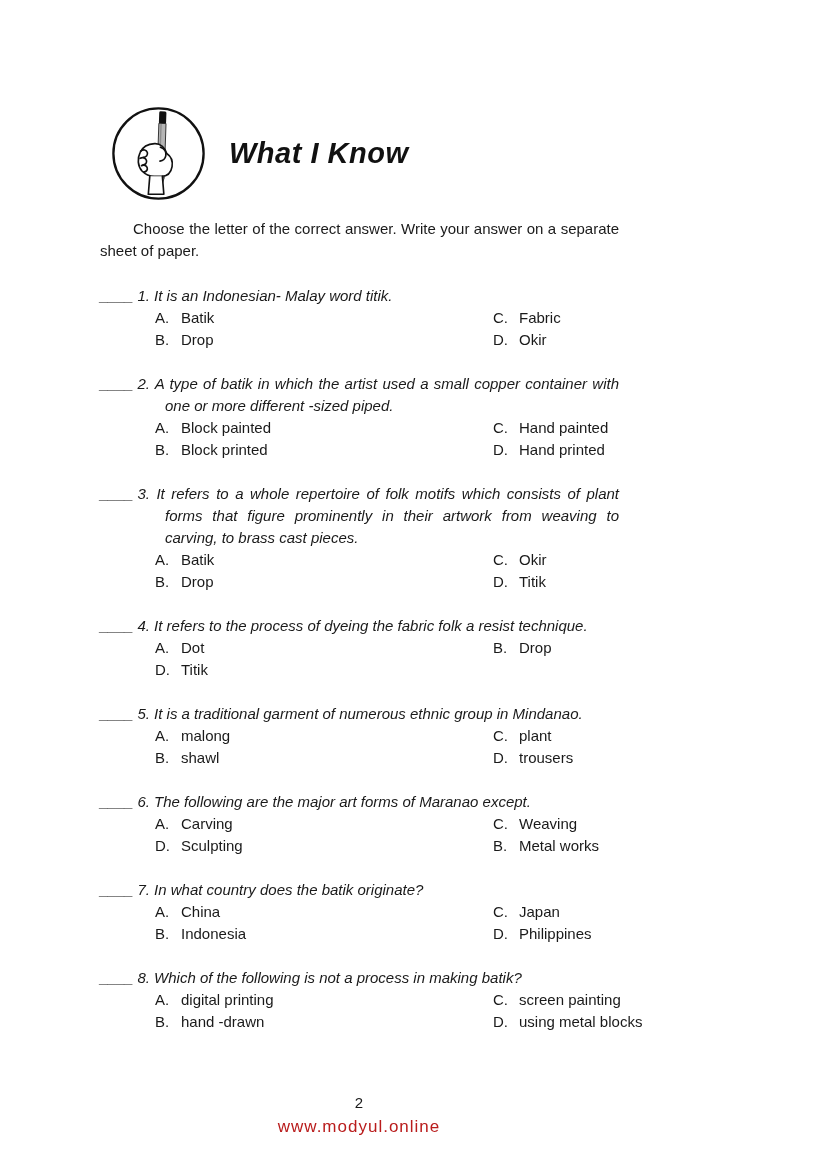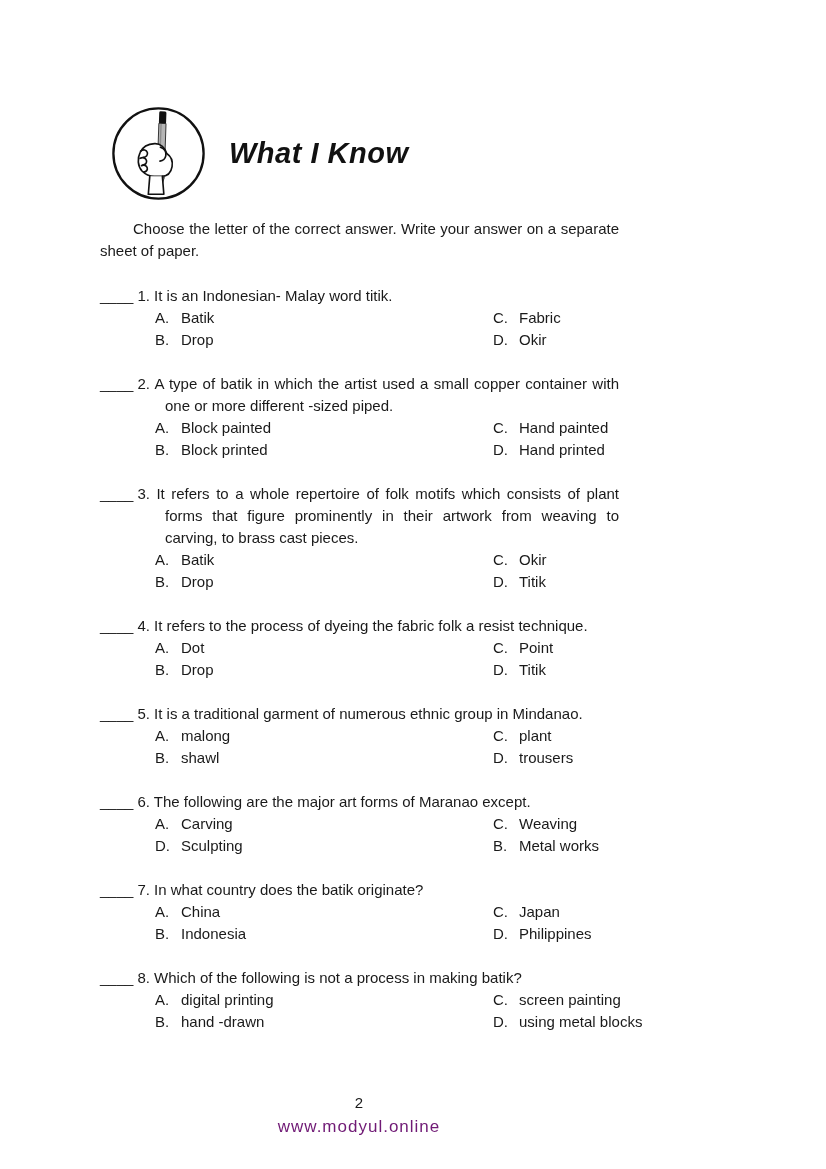--- a/index.html
+++ b/index.html
@@ -21,32 +21,32 @@
   .page-title {
     font-size:29px; font-weight:bold; font-style:italic;
     letter-spacing:0.5px; color:#111;
   }
 
   
   .instructions { text-indent:33px; text-align:justify; margin-bottom:23px; }
 
   
   .question { margin-bottom:22px; }
-  .q-line { padding-left:65px; text-indent:-65px; text-align:justify; }
+  .q-line { padding-left:65px; text-indent:-65px; text-align:justify;font-style:italic; }
   .blank { letter-spacing:0; }
   .q-num { padding-left:4px; }
   .q-statement { }
   .options { margin-left:55px; display:grid; grid-template-columns:338px auto; }
   .opt { white-space:nowrap; }
   .opt-label { display:inline-block; width:26px; }
 
   
   .footer { position:absolute; left:0; bottom:31px; width:100%; text-align:center; }
   .page-number { font-size:15px; color:#1a1a1a; margin-bottom:2px; }
-  .watermark { font-size:17px; color:#701a75; letter-spacing:1px; }
+  .watermark { font-size:17px; color:#b91c1c; letter-spacing:1px; }
 </style>
 </head>
 <body>
 
 <div class="page">
   <div class="content">
 
     <div class="header">
       <div class="icon-wrap">
         <svg viewBox="0 0 100 100" width="97" height="97" aria-hidden="true">
@@ -100,21 +100,20 @@
         <div class="opt"><span class="opt-label">C.</span><span>Okir</span></div>
         <div class="opt"><span class="opt-label">B.</span><span>Drop</span></div>
         <div class="opt"><span class="opt-label">D.</span><span>Titik</span></div>
       </div>
     </div>
 
     <div class="question">
       <p class="q-line"><span class="blank">____</span><span class="q-num">4.</span> <span class="q-statement">It refers to the process of dyeing the fabric folk a resist  technique.</span></p>
       <div class="options">
         <div class="opt"><span class="opt-label">A.</span><span>Dot</span></div>
-        <div class="opt"><span class="opt-label">C.</span><span>Point</span></div>
         <div class="opt"><span class="opt-label">B.</span><span>Drop</span></div>
         <div class="opt"><span class="opt-label">D.</span><span>Titik</span></div>
       </div>
     </div>
 
     <div class="question">
       <p class="q-line"><span class="blank">____</span><span class="q-num">5.</span> <span class="q-statement">It is a traditional garment of numerous ethnic group in Mindanao.</span></p>
       <div class="options">
         <div class="opt"><span class="opt-label">A.</span><span>malong</span></div>
         <div class="opt"><span class="opt-label">C.</span><span>plant</span></div>

